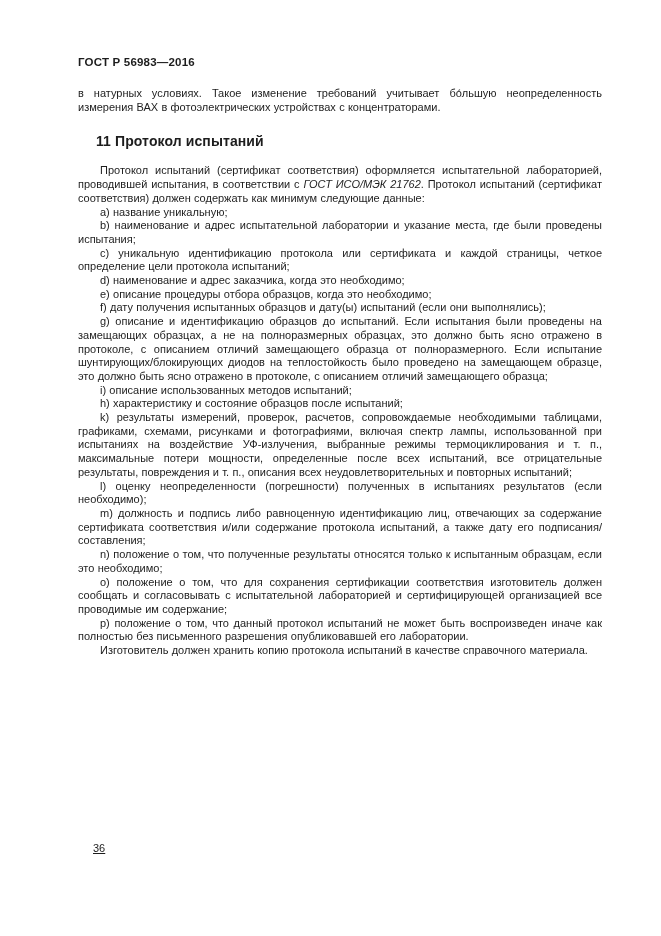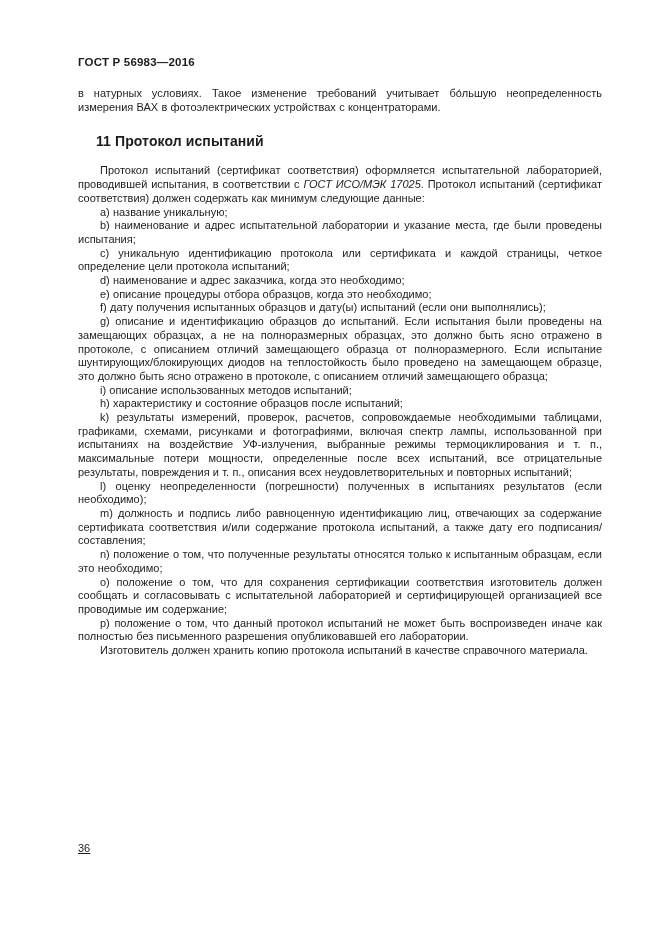--- a/index.html
+++ b/index.html
@@ -38,38 +38,38 @@
     font-size: 14px;
     font-weight: bold;
     margin: 19px 0 15px 18px;
     letter-spacing: 0.1px;
   }
   .ref {
     font-style: italic;
   }
   .page-number {
     position: absolute;
-    left: 78px;
+    left: 93px;
     top: 842px;
     font-size: 11px;
     text-decoration: underline;
   }
 </style>
 </head>
 <body>
 
 <div class="page">
 
   <div class="running-header">ГОСТ Р 56983—2016</div>
 
   <p class="para">в натурных условиях. Такое изменение требований учитывает бо́льшую неопределенность измерения ВАХ в фотоэлектрических устройствах с концентраторами.</p>
 
   <h2 class="section-heading">11 Протокол испытаний</h2>
 
-  <p class="para indent"><span>Протокол испытаний (сертификат соответствия) оформляется испытательной лабораторией, проводившей испытания, в соответствии с </span><span class="ref">ГОСТ ИСО/МЭК 17025</span><span>. Протокол испытаний (сертификат соответствия) должен содержать как минимум следующие данные:</span></p>
+  <p class="para indent"><span>Протокол испытаний (сертификат соответствия) оформляется испытательной лабораторией, проводившей испытания, в соответствии с </span><span class="ref">ГОСТ ИСО/МЭК 21762</span><span>. Протокол испытаний (сертификат соответствия) должен содержать как минимум следующие данные:</span></p>
 
   <p class="para indent">a) название уникальную;</p>
   <p class="para indent">b) наименование и адрес испытательной лаборатории и указание места, где были проведены испытания;</p>
   <p class="para indent">c) уникальную идентификацию протокола или сертификата и каждой страницы, четкое определение цели протокола испытаний;</p>
   <p class="para indent">d) наименование и адрес заказчика, когда это необходимо;</p>
   <p class="para indent">e) описание процедуры отбора образцов, когда это необходимо;</p>
   <p class="para indent">f) дату получения испытанных образцов и дату(ы) испытаний (если они выполнялись);</p>
   <p class="para indent">g) описание и идентификацию образцов до испытаний. Если испытания были проведены на замещающих образцах, а не на полноразмерных образцах, это должно быть ясно отражено в протоколе, с описанием отличий замещающего образца от полноразмерного. Если испытание шунтирующих/блокирующих диодов на теплостойкость было проведено на замещающем образце, это должно быть ясно отражено в протоколе, с описанием отличий замещающего образца;</p>
   <p class="para indent">i) описание использованных методов испытаний;</p>
   <p class="para indent">h) характеристику и состояние образцов после испытаний;</p>

